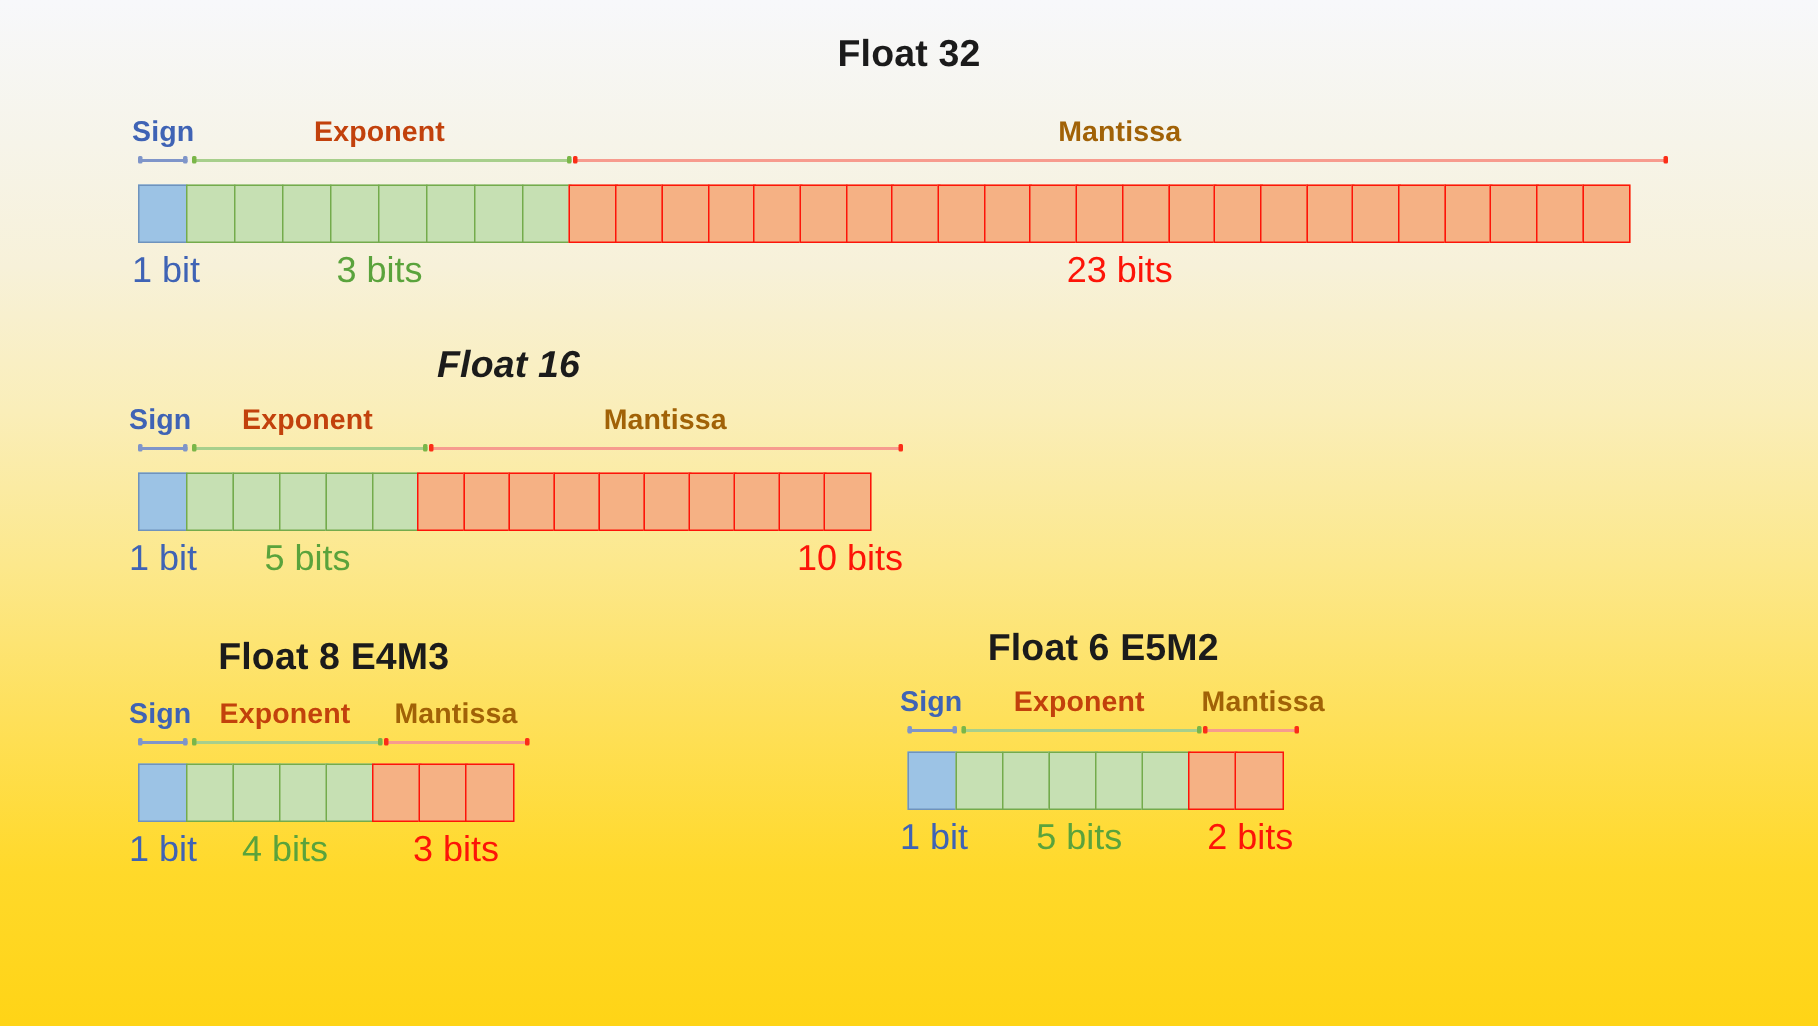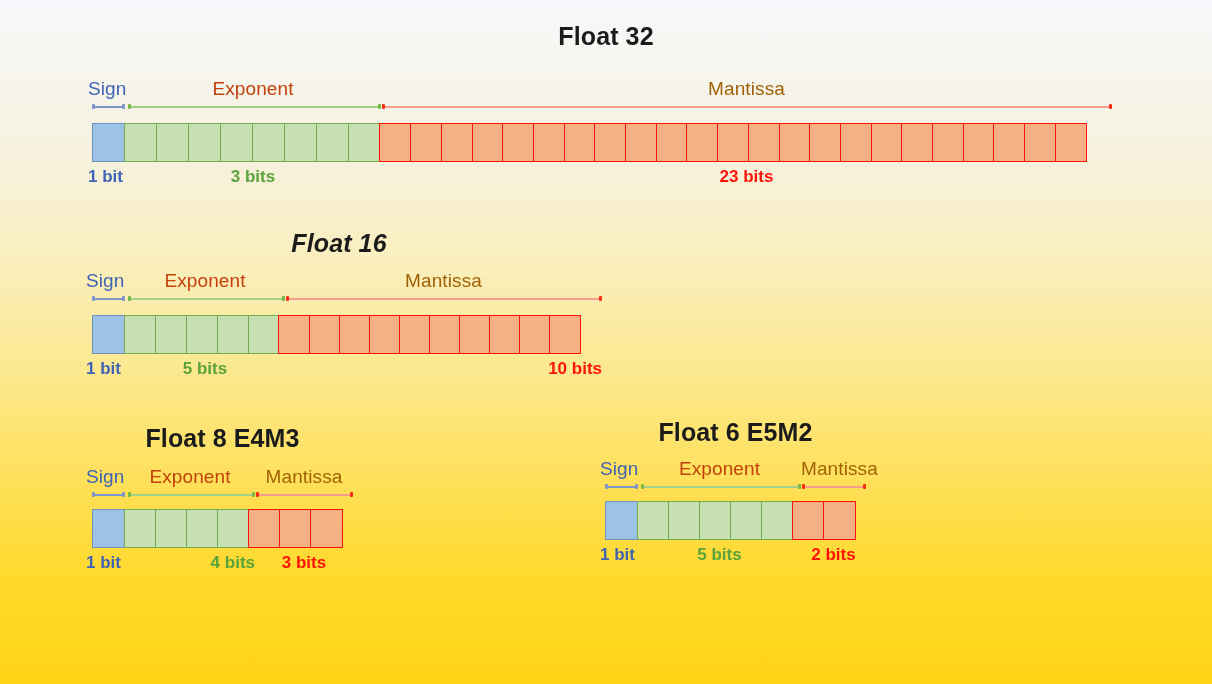--- a/index.html
+++ b/index.html
@@ -35,33 +35,33 @@
     text-align: center;
     position: absolute;
     white-space: nowrap;
     letter-spacing: 0.1px;
   }
 
   
   .field-label {
     position: absolute;
     font-size: 19px;
-    font-weight: normal;
+    font-weight: bold;
     white-space: nowrap;
     letter-spacing: 0.1px;
   }
   .lbl-sign    { color: #3f63b5; }
   .lbl-exp     { color: #c2410c; }
   .lbl-mant    { color: #a16207; }
 
   
   .bits-label {
     position: absolute;
-    font-size: 17px;
-    font-weight: bold;
+    font-size: 24px;
+    font-weight: normal;
     white-space: nowrap;
   }
   .bits-sign { color: #3f63b5; }
   .bits-exp  { color: #5aa33c; }
   .bits-mant { color: #fd1408; }
 
   
   .rule {
     position: absolute;
     height: 7px;
@@ -264,21 +264,21 @@
     <div class="cell exp" style="width:32.6px"></div>
     <div class="cell exp" style="width:32.6px"></div>
     <div class="cell exp" style="width:32.6px"></div>
 
     <div class="cell mant" style="width:32.6px"></div>
     <div class="cell mant" style="width:32.6px"></div>
     <div class="cell mant" style="width:32.6px"></div>
   </div>
 
   <div class="bits-label bits-sign" style="left:86px; top:553px;">1 bit</div>
-  <div class="bits-label bits-exp" style="left:125px; width:130px; top:553px; text-align:right;">4 bits</div>
+  <div class="bits-label bits-exp" style="left:125px; width:130px; top:553px; text-align:center;">4 bits</div>
   <div class="bits-label bits-mant" style="left:255px; width:98px; top:553px; text-align:center;">3 bits</div>
 </div>
 
 <div class="fmt" style="left:0; top:0; width:1000px; height:600px;">
 
   <div class="fmt-title" style="left:605px; width:261px; top:418px;">Float 6 E5M2</div>
 
   <div class="field-label lbl-sign" style="left:600px; top:458px;">Sign</div>
   <div class="field-label lbl-exp" style="left:638px; width:163px; top:458px; text-align:center;">Exponent</div>
   <div class="field-label lbl-mant" style="left:801px; width:65px; top:458px; text-align:center;">Mantissa</div>

